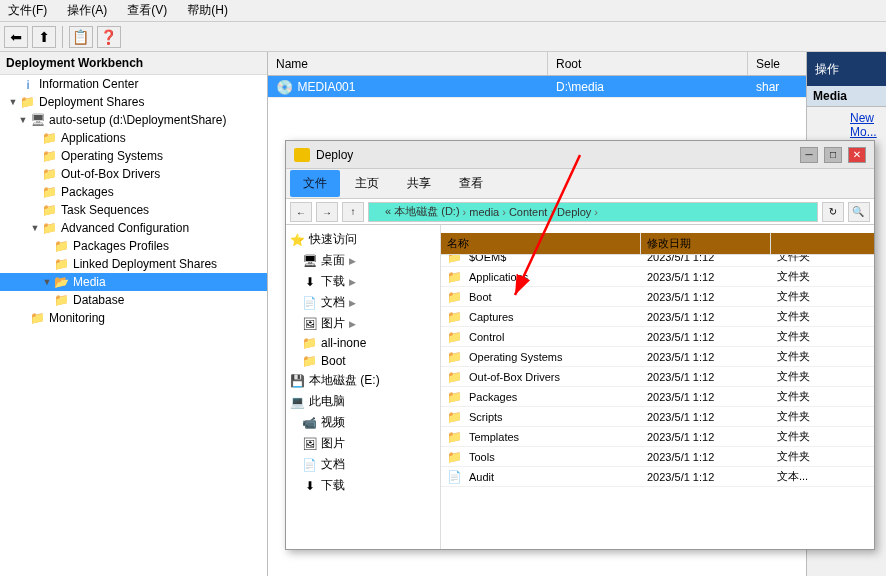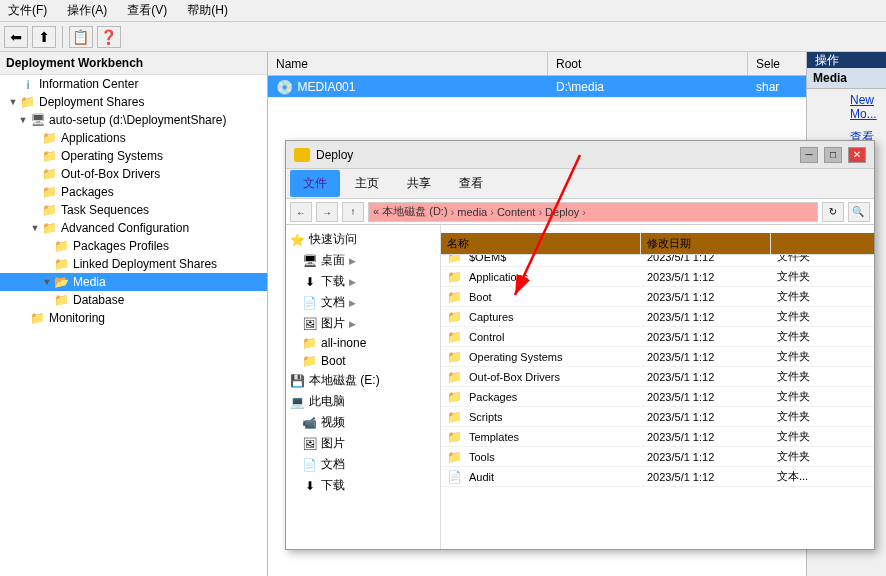--- a/index.html
+++ b/index.html
@@ -156,21 +156,21 @@
       background: #f0f0f0;
       border-left: 1px solid #bbb;
       height: 100%;
     }
 
     .action-header {
       background: #1a3a6b;
       color: white;
       padding: 4px 8px;
       font-size: 12px;
-      height: 16px;
+      height: 34px;
       display: flex;
       align-items: center;
     }
 
     .action-section-title {
       background: #d4e0ec;
       padding: 3px 6px;
       font-size: 12px;
       font-weight: bold;
       border-bottom: 1px solid #bbb;
@@ -245,21 +245,21 @@
 
     .fe-tab {
       padding: 4px 12px;
       font-size: 12px;
       cursor: pointer;
       border: 1px solid transparent;
       background: transparent;
     }
     .fe-tab.active {
       background: #3399ff;
-      color: #4c1d95;
+      color: #0f172a;
       border-radius: 2px;
     }
 
     .fe-addressbar {
       background: white;
       height: 26px;
       display: flex;
       align-items: center;
       padding: 0 4px;
       border-bottom: 1px solid #ccc;
@@ -273,22 +273,22 @@
       cursor: pointer;
       display: flex;
       align-items: center;
       justify-content: center;
       font-size: 10px;
     }
     .fe-address-box {
       flex: 1;
       height: 20px;
       border: 1px solid #ccc;
-      background: #fca5a5;
-      padding: 0 4px;
+      background: #5eead4;
+      padding: 0 16px;
       font-size: 11px;
       display: flex;
       align-items: center;
       gap: 3px;
     }
     .fe-address-part {
       font-size: 11px;
       color: #333;
     }
     .fe-address-sep { color: #666; font-size: 11px; }

